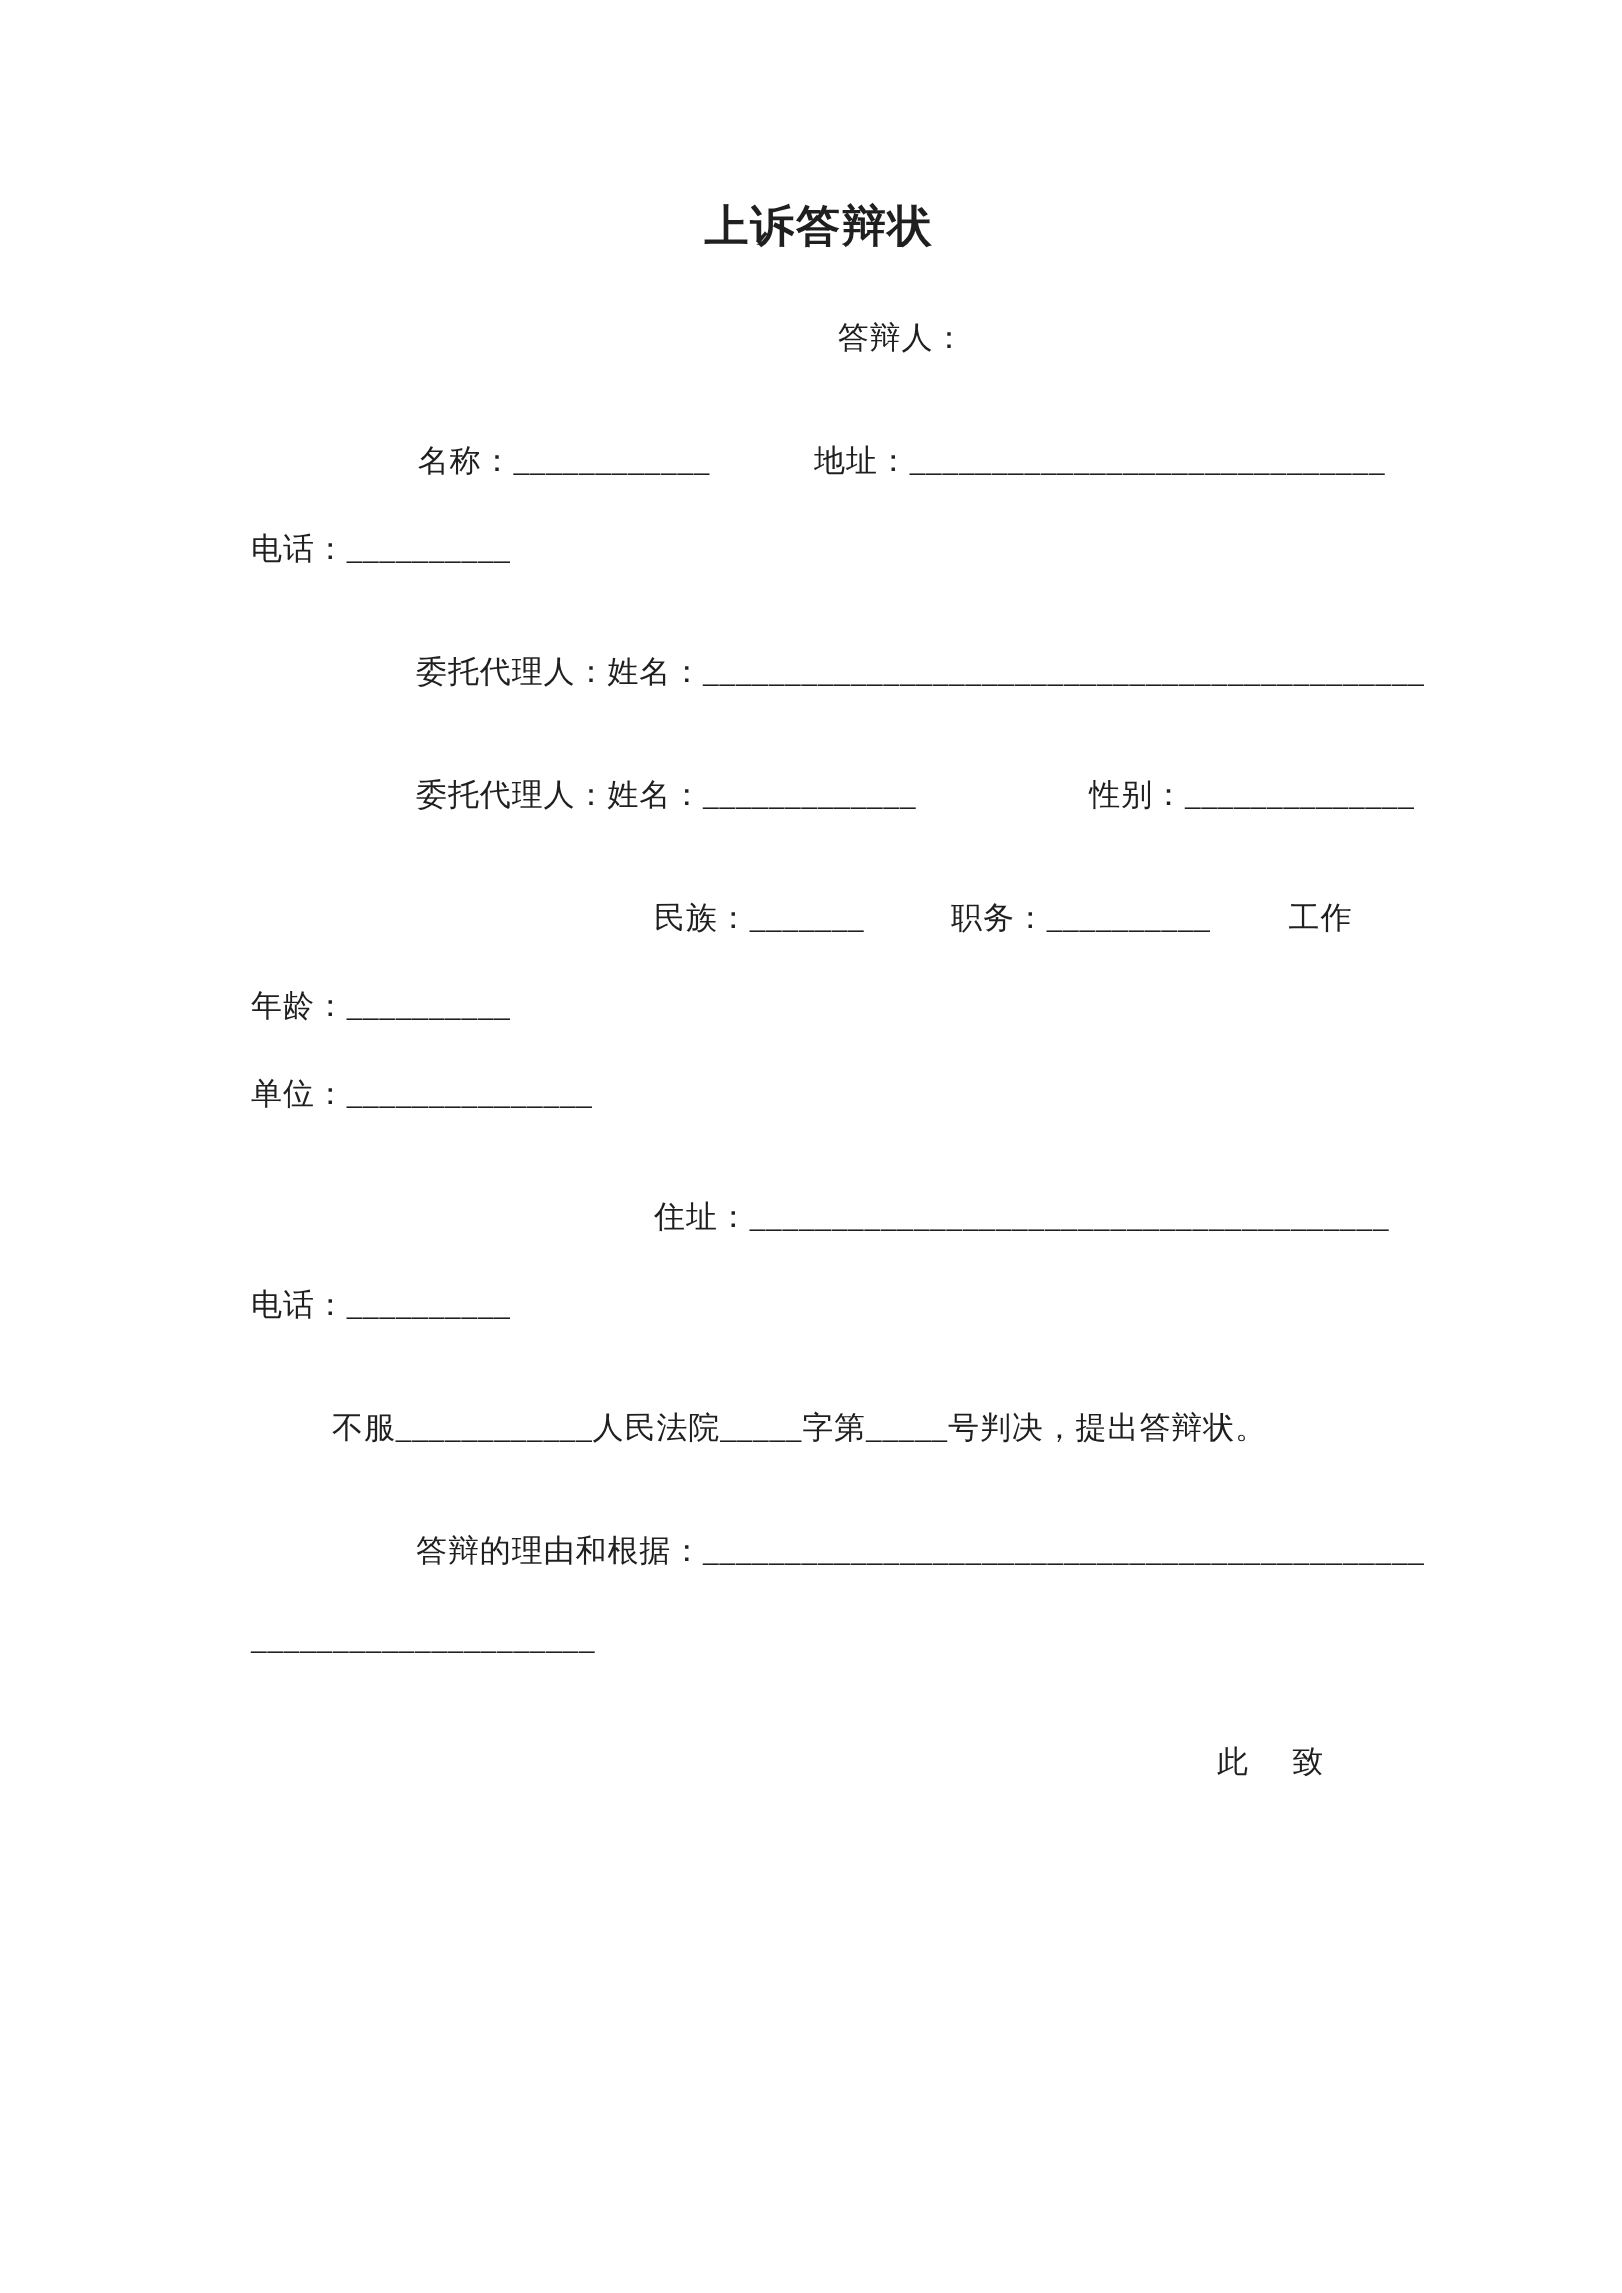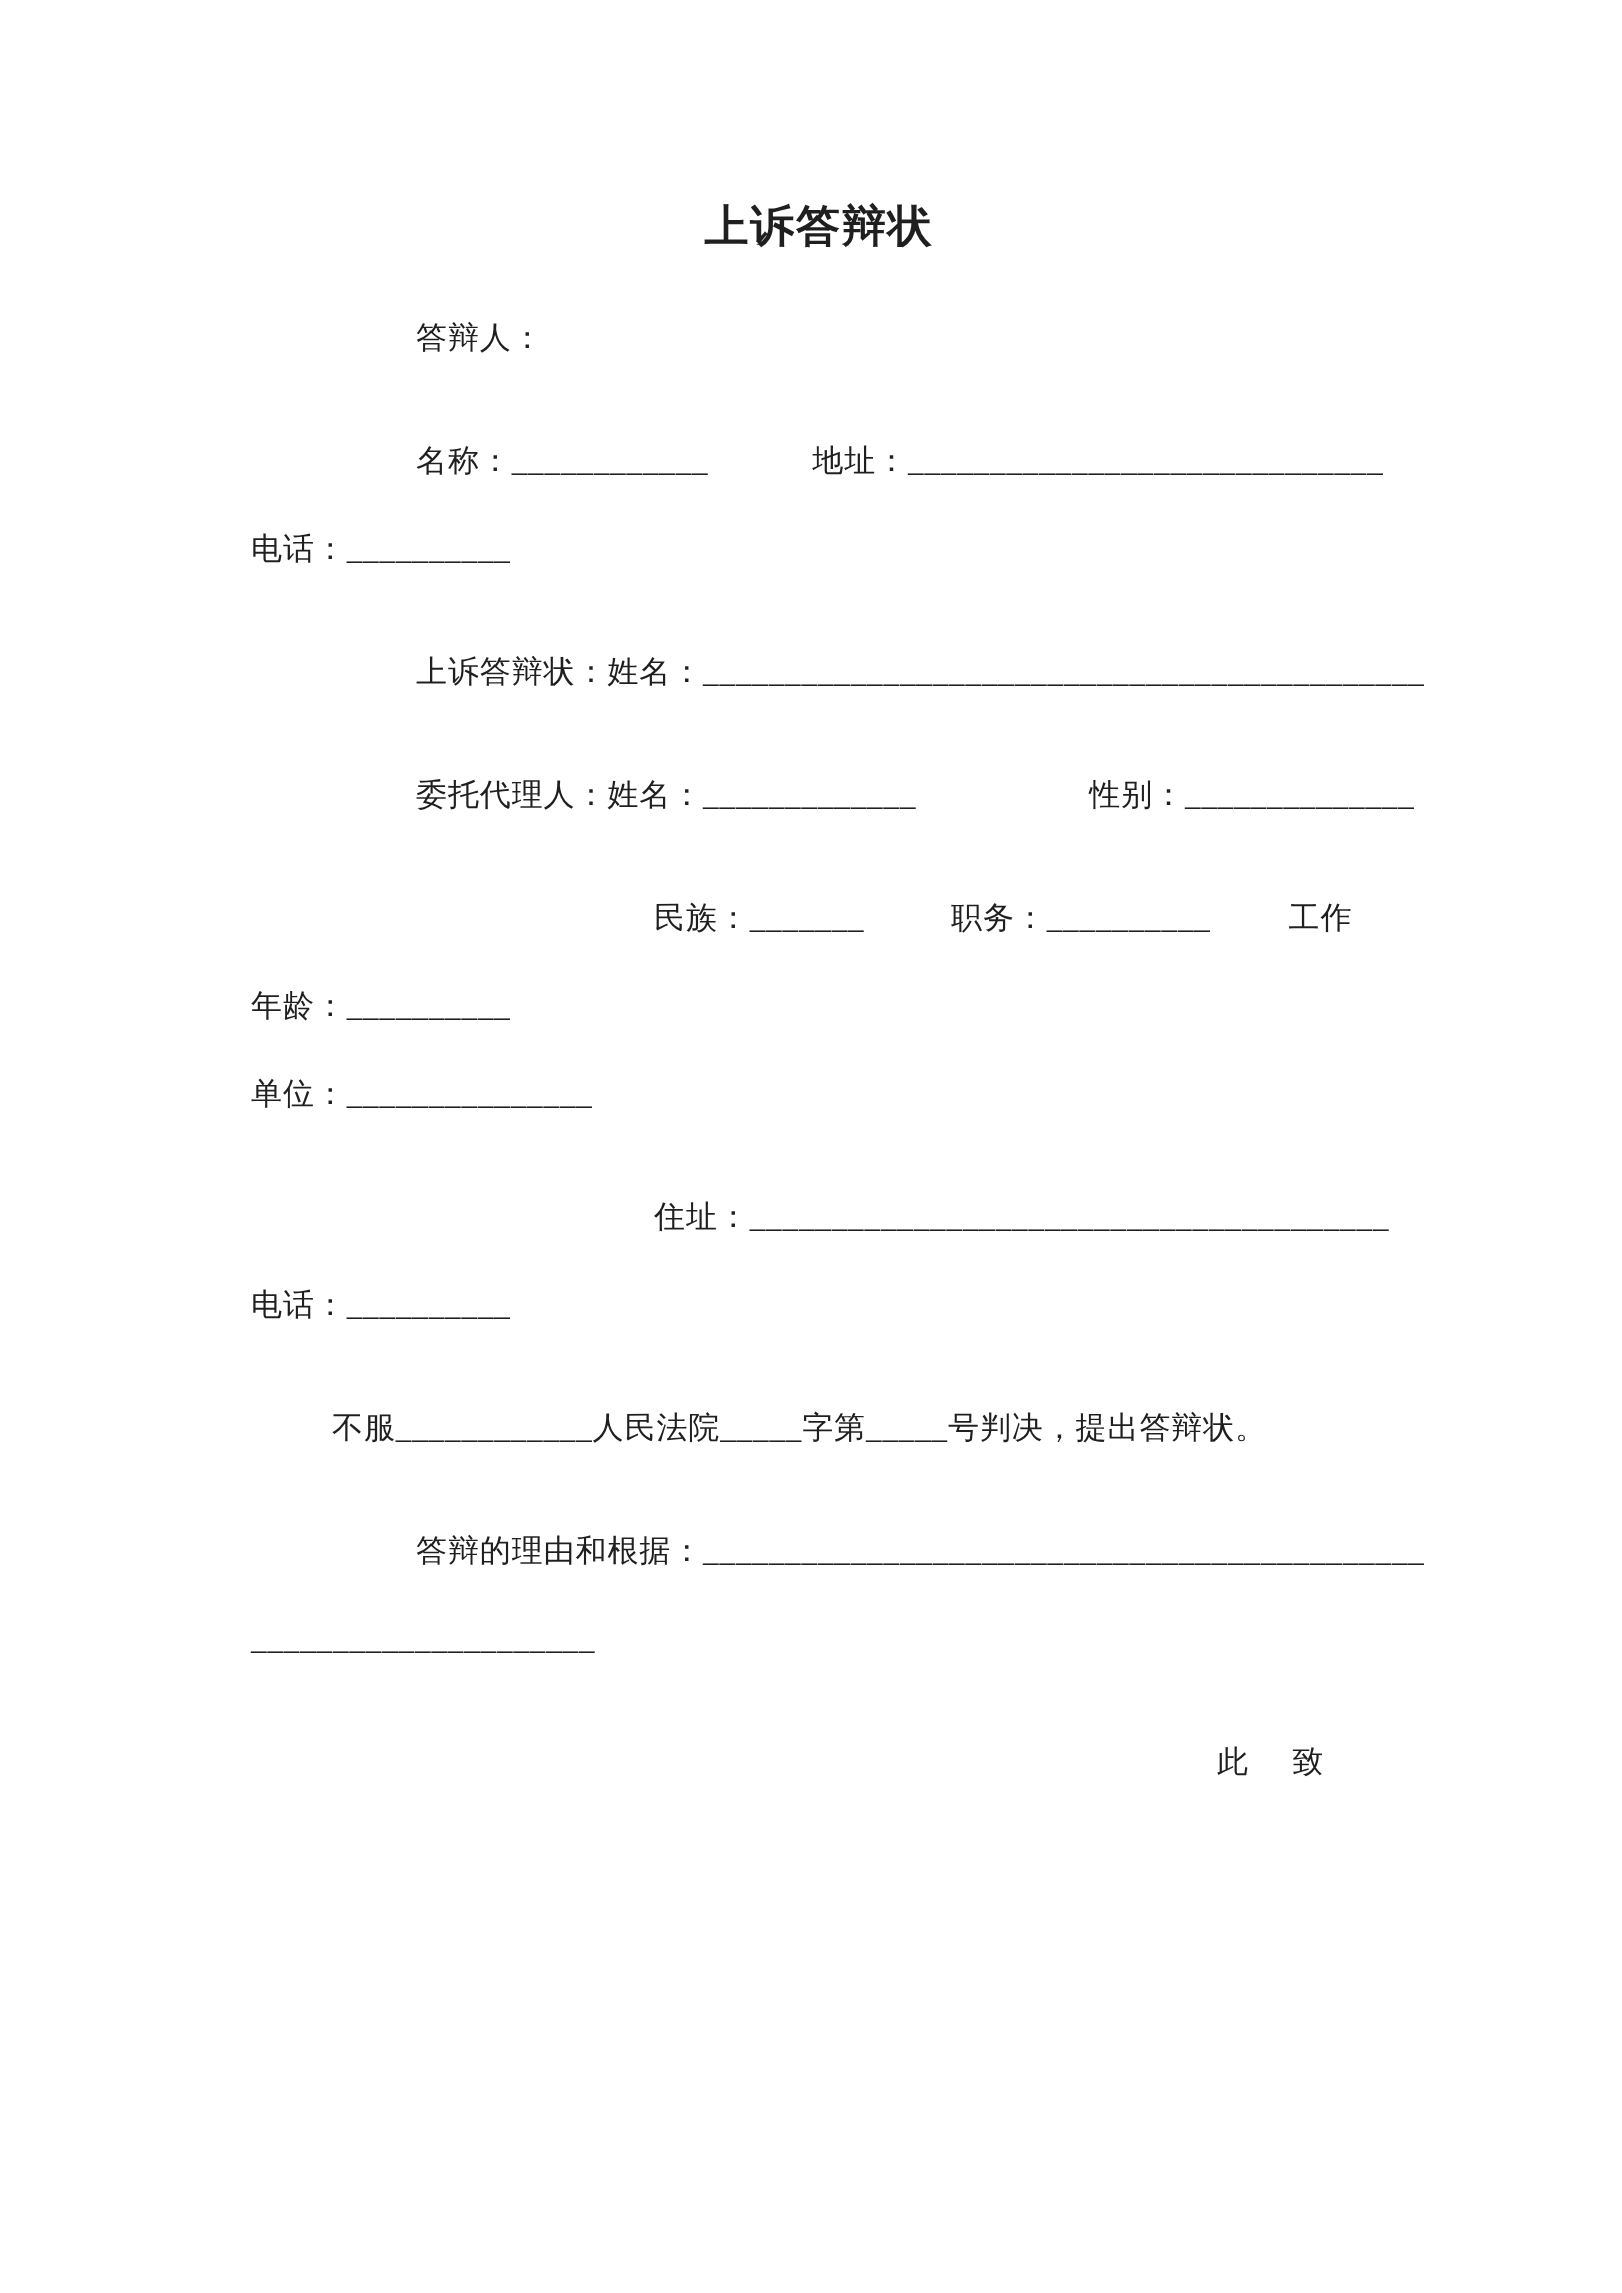--- a/index.html
+++ b/index.html
@@ -29,39 +29,39 @@
   }
   .line {
     font-size: 31px;
     line-height: 88px;
     white-space: pre;
     letter-spacing: 0.9px;
   }
   
   .gap { margin-top: 35px; }
   
-  .ind-first  { padding-left: 165px; }  
+  .ind-first  { padding-left: 165px; text-align: center; }  
   .ind-mid    { padding-left: 403px; }  
   .ind-small  { padding-left: 81px; }   
   .ind-close  { padding-left: 966px; } 
 </style>
 </head>
 <body>
 
 <div class="page">
 
   <div class="title">上诉答辩状</div>
 
   <div class="line ind-first gap">答辩人：</div>
 
   <div class="line ind-first gap">名称：____________            地址：_____________________________</div>
 
   <div class="line">电话：__________</div>
 
-  <div class="line ind-first gap">上诉答辩状：姓名：____________________________________________</div>
+  <div class="line ind-first gap">委托代理人：姓名：____________________________________________</div>
 
 
   <div class="line ind-first gap">委托代理人：姓名：_____________                    性别：______________</div>
 
   <div class="line ind-mid gap">民族：_______          职务：__________         工作</div>
 
   <div class="line">年龄：__________</div>
 
   <div class="line">单位：_______________</div>
 

